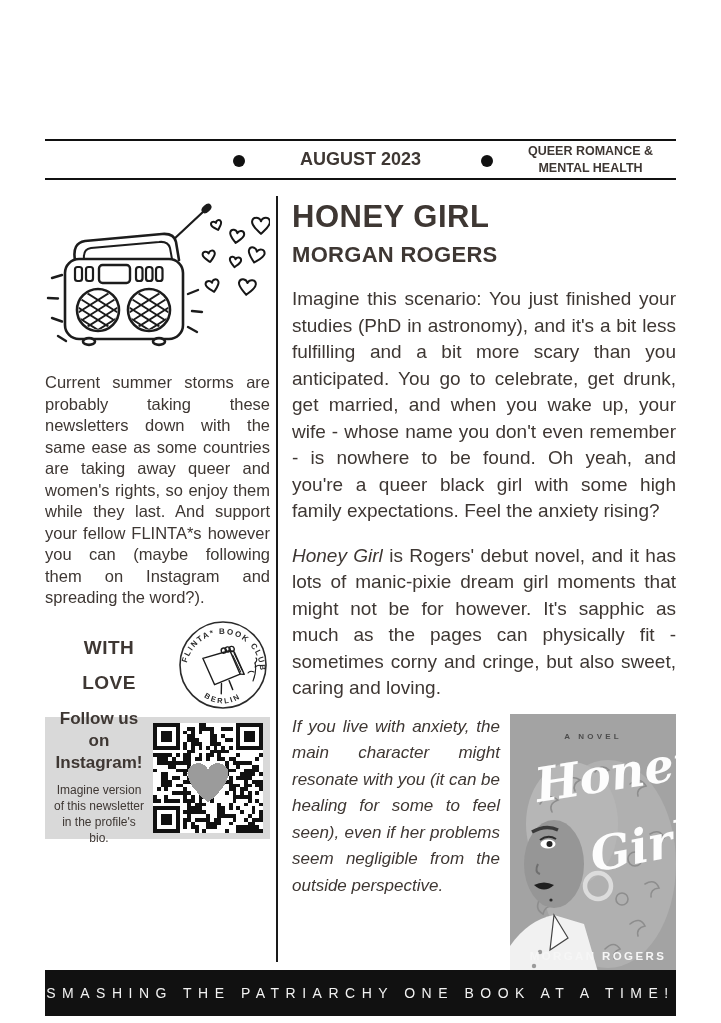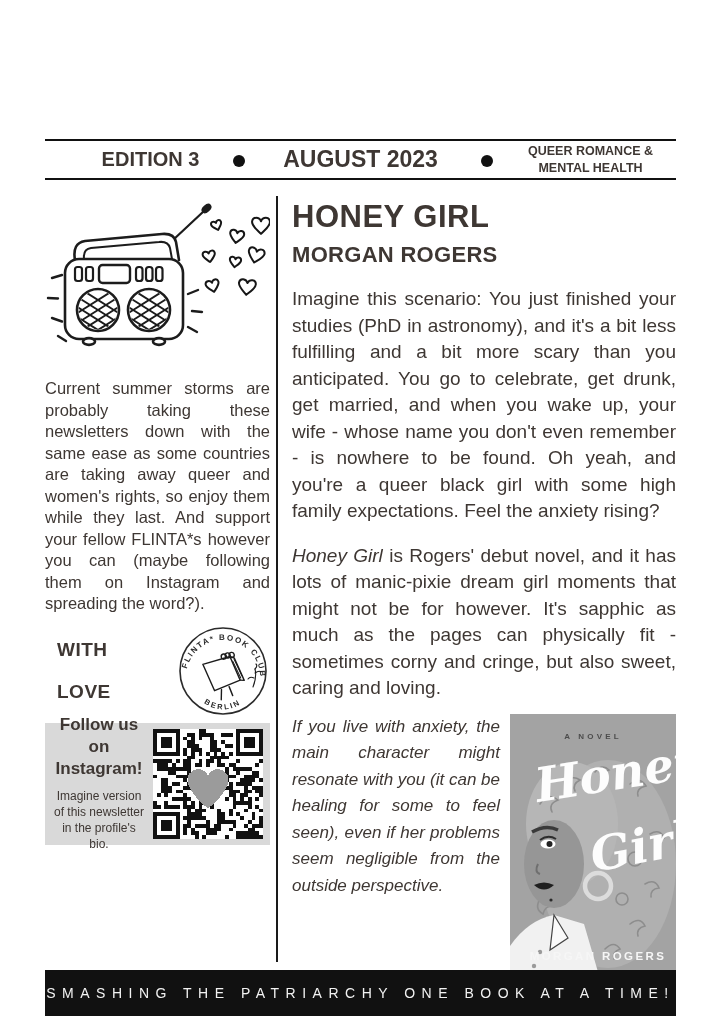--- a/index.html
+++ b/index.html
@@ -13,36 +13,36 @@
   
   .masthead{position:absolute;left:45px;top:4px;width:631px;height:125px;background:var(--black);text-align:center;}
   .masthead-line{color:#fafafa;font-size:44px;font-weight:300;letter-spacing:4px;line-height:1;}
   .masthead-line.l1{margin-top:13px;}
   .masthead-rule{width:430px;height:2px;background:#fdfdfd;margin:8px auto 7px auto;}
 
   
   .edition-bar{position:absolute;left:45px;top:139px;width:631px;height:41px;border-top:2px solid var(--black);border-bottom:2px solid var(--black);}
   .edition-bar .slot{position:absolute;top:0;height:100%;display:flex;align-items:center;justify-content:center;text-align:center;font-weight:700;color:var(--ink);}
   .slot.edition{left:28px;width:155px;font-size:20px;}
-  .slot.date{left:238px;width:155px;font-size:23px;text-align:right;}
+  .slot.date{left:238px;width:155px;font-size:18px;text-align:right;}
   .slot.topic{left:468px;width:155px;font-size:12.5px;line-height:1.3;}
   .dot{position:absolute;top:14px;width:12px;height:12px;border-radius:50%;background:var(--black);}
   .dot.d1{left:188px;} .dot.d2{left:436px;}
 
   
   .col-divider{position:absolute;left:276px;top:196px;width:2px;height:766px;background:#1a1a1a;}
 
   
   .left-col{position:absolute;left:45px;top:198px;width:225px;}
   .radio-art{width:225px;height:158px;display:block;}
   .lc-para{font-size:16.5px;line-height:21.5px;text-align:justify;color:var(--ink);}
-  .lc-para.p1{margin-top:22px;}
+  .lc-para.p1{margin-top:16px;}
   .lc-para.p2{margin-top:13px;}
   .signature-row{margin-top:10px;display:flex;align-items:center;}
-  .with-love{width:104px;margin-left:12px;font-size:19px;font-weight:700;line-height:42px;letter-spacing:0.5px;}
+  .with-love{width:104px;margin-left:12px;text-align:center;font-size:19px;font-weight:700;line-height:35px;letter-spacing:0.5px;}
   .stamp{width:92px;height:92px;margin-left:16px;display:block;}
   .qr-box{margin-top:6px;width:225px;height:122px;background:var(--qr_box_bg);display:flex;align-items:center;padding:0 7px;}
   .qr-text{width:94px;text-align:center;}
   .qr-headline{font-size:17px;font-weight:700;line-height:1.3;}
   .qr-sub{font-size:12px;line-height:1.32;margin-top:9px;}
   .qr-svg{width:110px;height:110px;margin-left:auto;display:block;background:#fff;}
 
   
   .right-col{position:absolute;left:292px;top:200px;width:384px;}
   .article-title{font-size:31px;font-weight:700;letter-spacing:0.5px;line-height:34px;}
@@ -58,21 +58,20 @@
 
   svg .sketch{stroke:#1c1c1c;fill:none;stroke-linecap:round;stroke-linejoin:round;}
 </style>
 </head>
 <body>
 
 <div class="page">
 
 
   <div class="edition-bar">
-    <span class="slot edition">EDITION 3</span>
     <span class="dot d1"></span>
     <span class="slot date">AUGUST 2023</span>
     <span class="dot d2"></span>
     <span class="slot topic">
       <span><span>QUEER ROMANCE &amp;</span><br>
       <span>MENTAL HEALTH</span></span>
     </span>
   </div>
 
   <div class="col-divider"></div>

